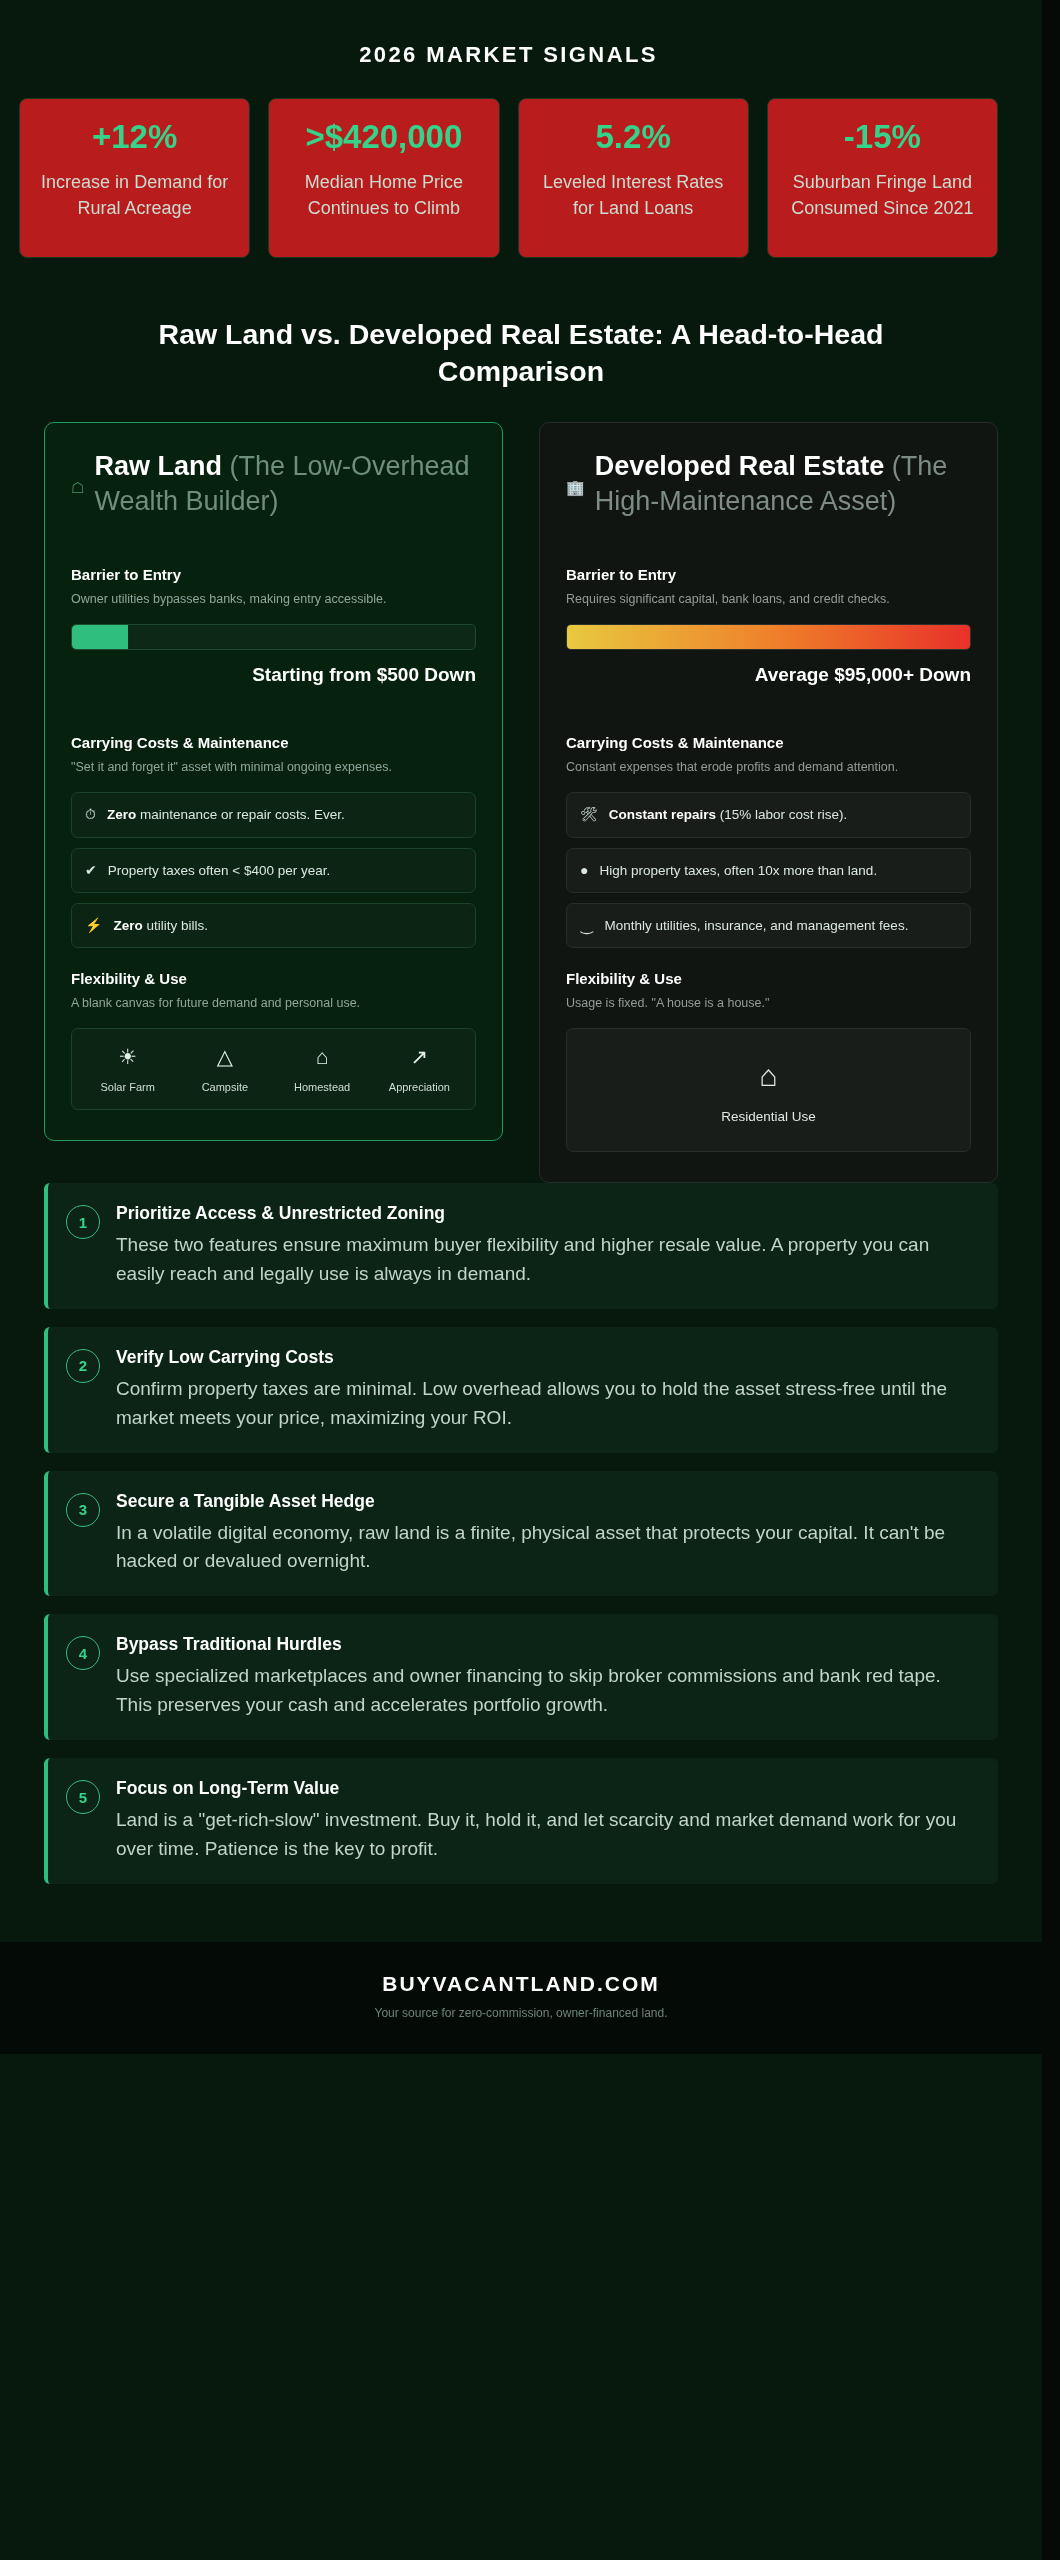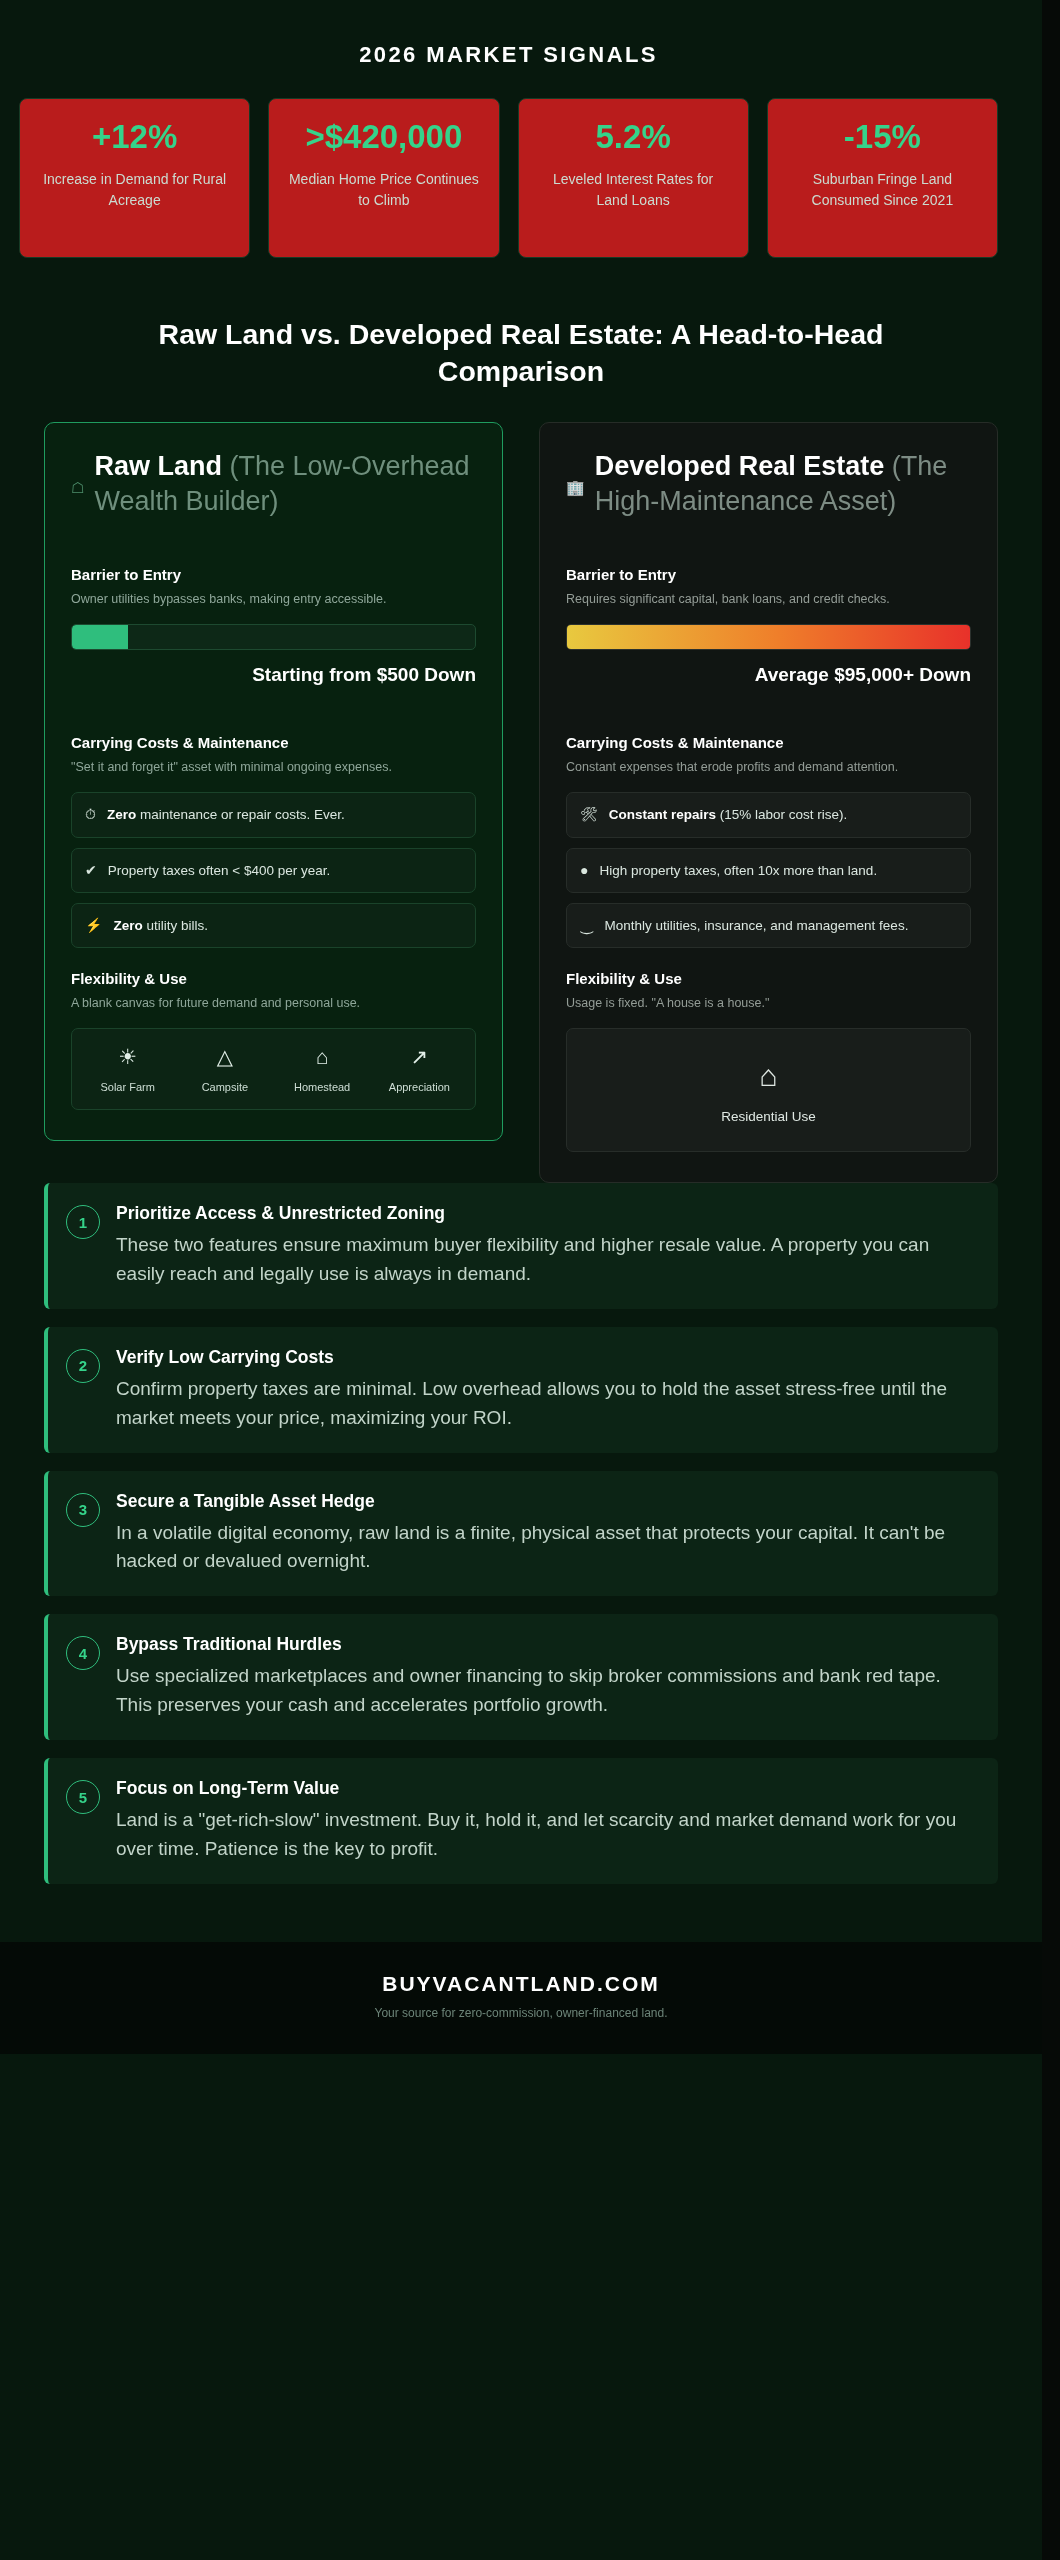--- a/index.html
+++ b/index.html
@@ -77,21 +77,21 @@
   }
   .signal-value {
     color: #35d38a;
     font-size: 33px;
     font-weight: bold;
     line-height: 1.1;
     white-space: nowrap;
   }
   .signal-label {
     color: #cbdcd1;
-    font-size: 14px;
+    font-size: 18px;
     line-height: 1.45;
     margin-top: 14px;
     max-width: 190px;
   }
 
   
   .compare-title {
     color: #ffffff;
     font-size: 28.5px;
     font-weight: bold;

